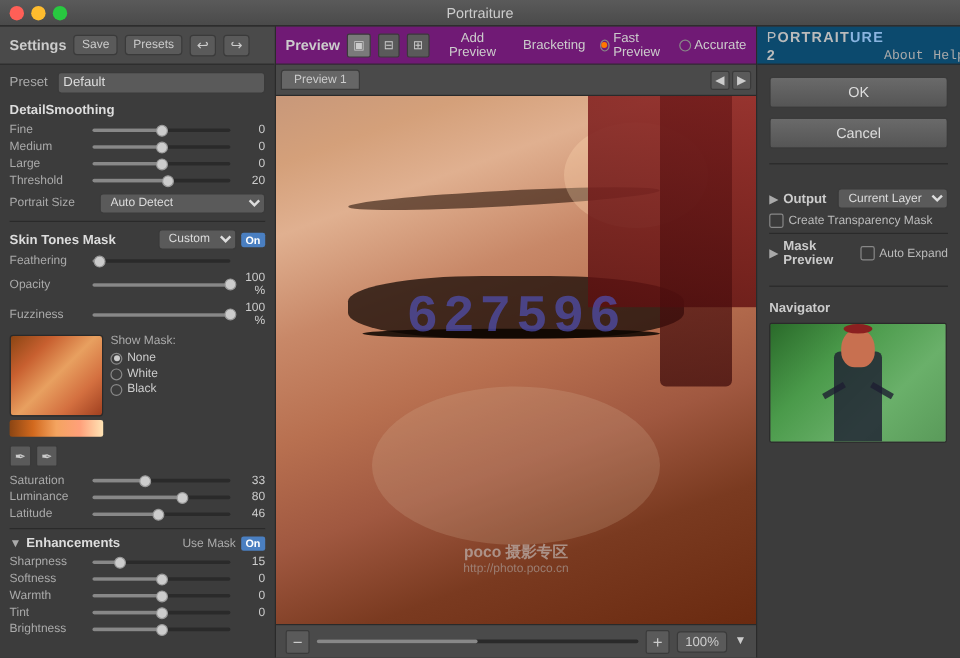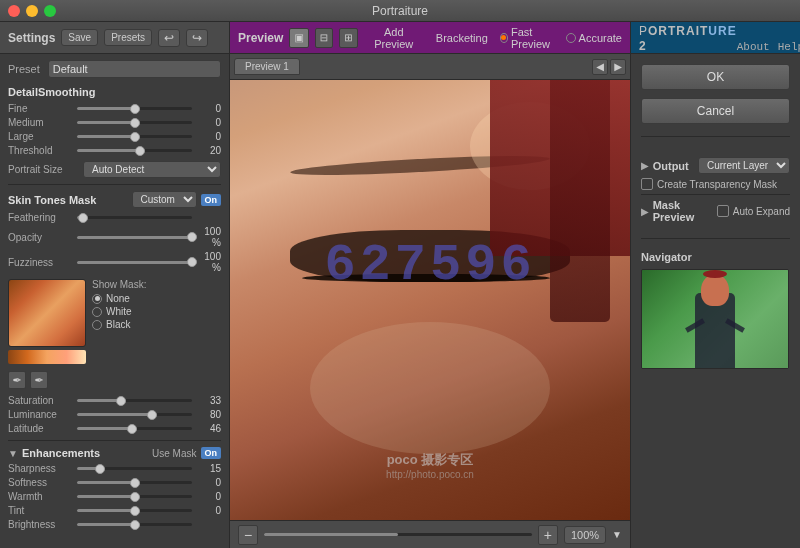--- a/index.html
+++ b/index.html
@@ -383,21 +383,21 @@
         <div style="position:absolute;top:34%;left:15%;width:70%;height:12%;background:rgba(20,10,5,0.75);border-radius:40%;"></div>
 
         <div style="position:absolute;top:44%;left:18%;width:62%;height:2%;background:rgba(10,5,0,0.85);border-radius:50%;"></div>
 
         <div style="position:absolute;top:5%;left:60%;width:30%;height:20%;background:rgba(255,220,180,0.3);border-radius:50%;"></div>
         <div style="position:absolute;top:55%;left:20%;width:60%;height:30%;background:rgba(220,190,160,0.2);border-radius:50%;"></div>
 
         <div style="position:absolute;top:0;right:0;width:35%;height:40%;background:linear-gradient(200deg,#8B2020,#5a1010);opacity:0.85;"></div>
         <div style="position:absolute;top:0;right:5%;width:15%;height:55%;background:linear-gradient(190deg,#6a1818,#3a0808);opacity:0.7;border-radius:0 0 5px 5px;"></div>
 
-        <div style="position:absolute;top:42%;left:50%;transform:translate(-50%,-50%);color:rgba(80,80,180,0.7);font-size:52px;font-family:'Courier New',monospace;font-weight:bold;letter-spacing:4px;">627596</div>
+        <div style="position:absolute;top:42%;left:50%;transform:translate(-50%,-50%);color:rgba(80,80,180,0.7);font-size:44px;font-family:'Courier New',monospace;font-weight:bold;letter-spacing:4px;">627596</div>
 
         <div style="position:absolute;bottom:40px;left:50%;transform:translateX(-50%);text-align:center;">
           <div style="color:rgba(200,200,200,0.6);font-size:13px;font-weight:bold;">poco 摄影专区</div>
           <div style="color:rgba(180,180,180,0.55);font-size:10px;">http://photo.poco.cn</div>
         </div>
       </div>
     </div>
 
     <div class="preview-bottombar">
       <div class="zoom-btn">−</div>

